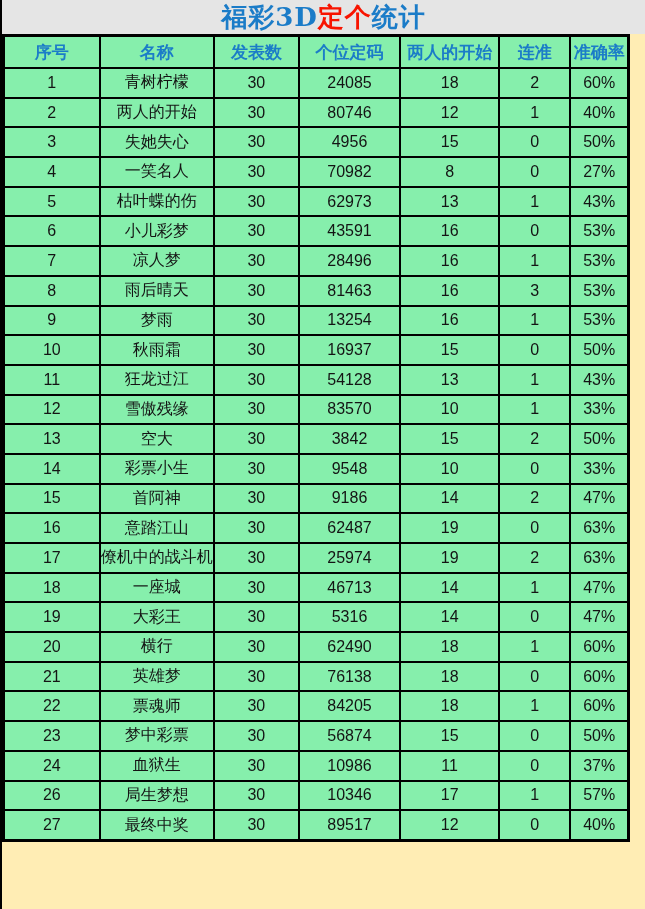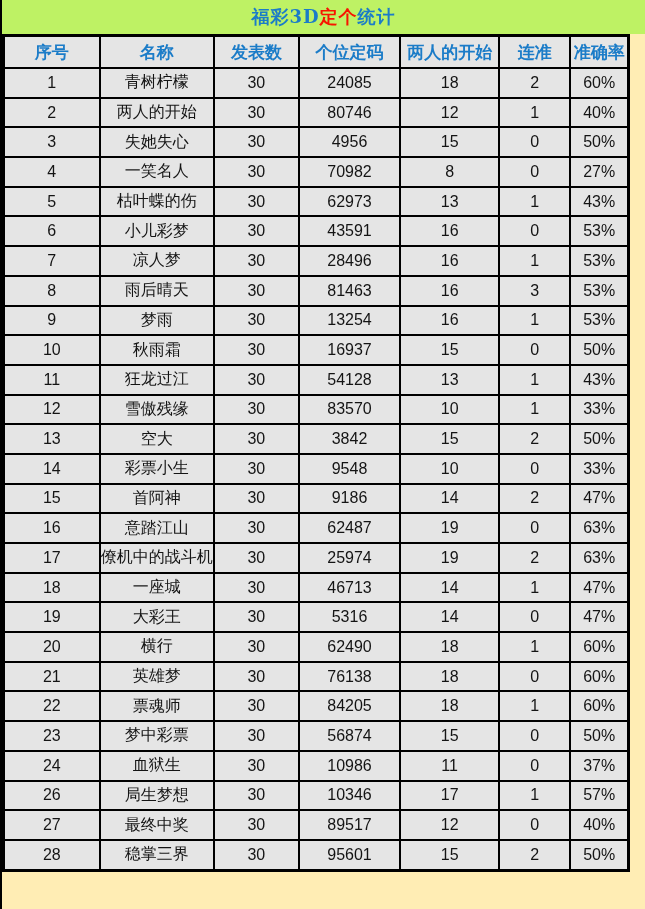--- a/index.html
+++ b/index.html
@@ -12,40 +12,40 @@
     width: 645px;
     height: 909px;
     box-sizing: border-box;
     background: #FFEDB4;           
     border-left: 2px solid #000;
     overflow: hidden;
   }
   .title-bar {
     width: 100%;
     height: 34px;
-    background: #bef264;           
+    background: #e5e5e5;           
     display: flex;
     align-items: center;
     justify-content: center;
     font-family: "DejaVu Serif", serif;
     font-weight: bold;
-    font-size: 18px;
+    font-size: 26px;
     letter-spacing: 1px;
     line-height: 34px;
     white-space: nowrap;
   }
   .title-blue { color: #1B7CC8; }
   .title-red  { color: #F81400; text-align: center; }
 
   table.stats {
     border-collapse: collapse;
     table-layout: fixed;
     width: 628px;
     border: 3px solid #000;
-    background: #e5e5e5;           
+    background: #86efac;           
   }
   table.stats th, table.stats td {
     border: 2px solid #000;
     text-align: center;
     vertical-align: middle;
     padding: 0;
     overflow: hidden;
     white-space: nowrap;
   }
   table.stats th {
@@ -321,25 +321,16 @@
         </tr>
         <tr>
           <td>27</td>
           <td>最终中奖</td>
           <td>30</td>
           <td>89517</td>
           <td>12</td>
           <td>0</td>
           <td>40%</td>
         </tr>
-        <tr>
-          <td>28</td>
-          <td>稳掌三界</td>
-          <td>30</td>
-          <td>95601</td>
-          <td>15</td>
-          <td>2</td>
-          <td>50%</td>
-        </tr>
       </tbody>
   </table>
 
 </div>
 
 </body></html>

